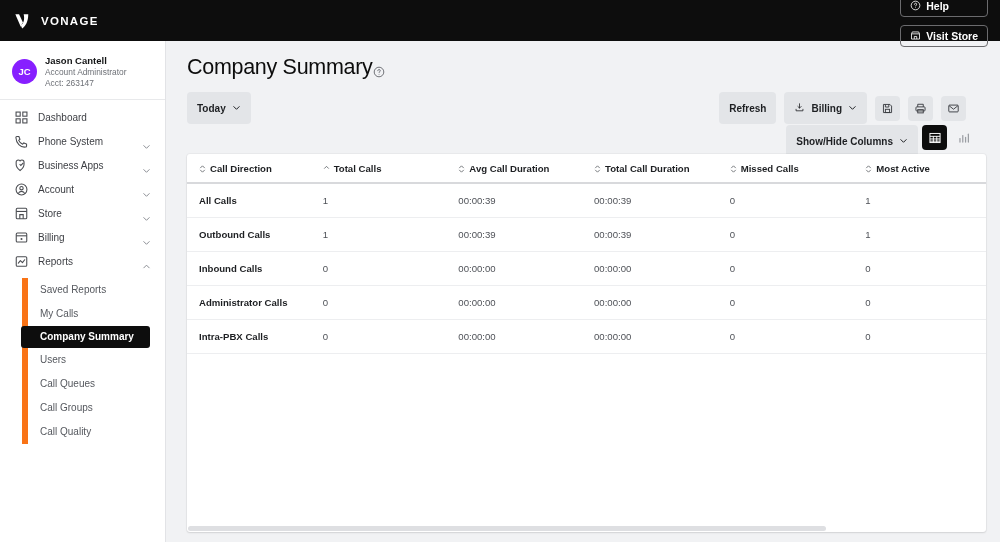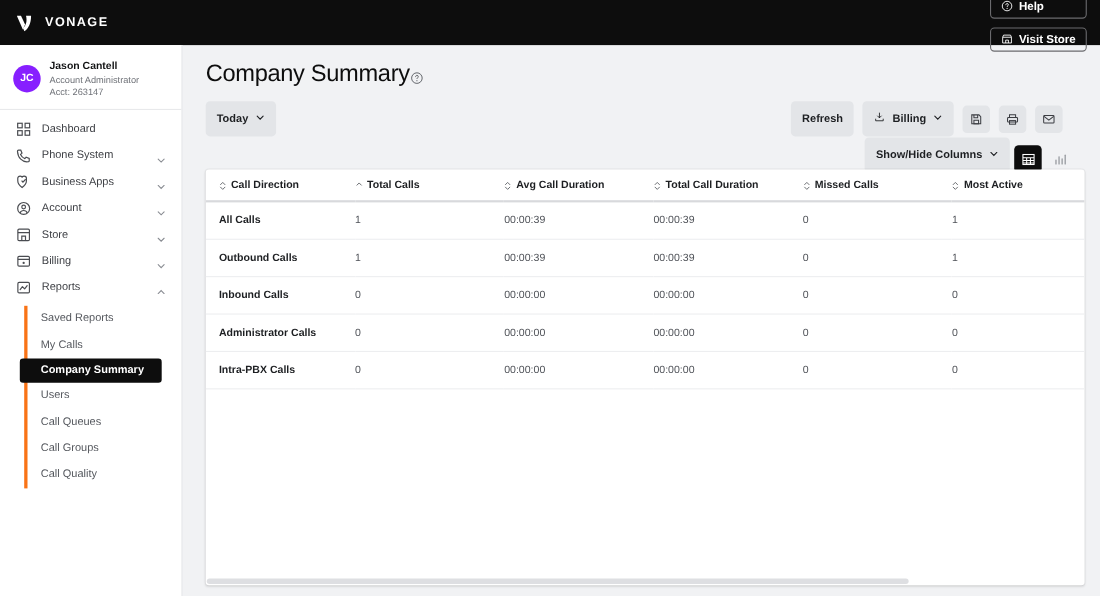--- a/index.html
+++ b/index.html
@@ -67,21 +67,21 @@
     height: 24px; padding: 0 6px; margin-bottom: 0;
     border-radius: 4px; cursor: pointer;
   }
   .nav-icon { width: 15px; height: 15px; flex: 0 0 15px; color: #4a4c51; }
   .nav-icon svg { display: block; }
   .nav-label { font-size: 10px; color: #3d3f44; flex: 1; }
   .chev { width: 9px; height: 9px; color: #8a8d93; }
 
   .subnav {
     margin: 4px 0 16px 14px;
-    border-left: 3px solid #f97316;
+    border-left: 6px solid #f97316;
     padding-left: 0px;
   }
   .sub-item {
     display: flex; align-items: center;
     height: 24px; padding-left: 12px;
     font-size: 10px; color: #55585e;
     cursor: pointer; border-radius: 3px;
   }
   .sub-item.active {
     background: #0d0d0d; color: #ffffff; font-weight: bold;
@@ -107,21 +107,21 @@
     height: 23px; padding: 16px 10px;
     display: inline-flex; align-items: center; gap: 6px;
     font-family: "Liberation Sans", sans-serif; cursor: pointer;
   }
   .row-right {
     position: absolute; right: 20px; top: 0;
     display: flex; align-items: center; gap: 8px;
   }
   .row-right2 {
     position: absolute; right: 10px; top: 33px;
-    display: flex; align-items: flex-end; gap: 4px;
+    display: flex; align-items: flex-start; gap: 4px;
   }
   .icon-btn {
     width: 25px; height: 25px; border-radius: 4px; background: #e3e5e8;
     display: flex; align-items: center; justify-content: center;
     border: none; cursor: pointer; color: #3b3d42;
   }
   .icon-btn.dark { background: #0d0d0d; color: #ffffff; }
   .icon-btn.plain { background: transparent; color: #6e7177; }
   .icon-btn svg { display: block; }
 

